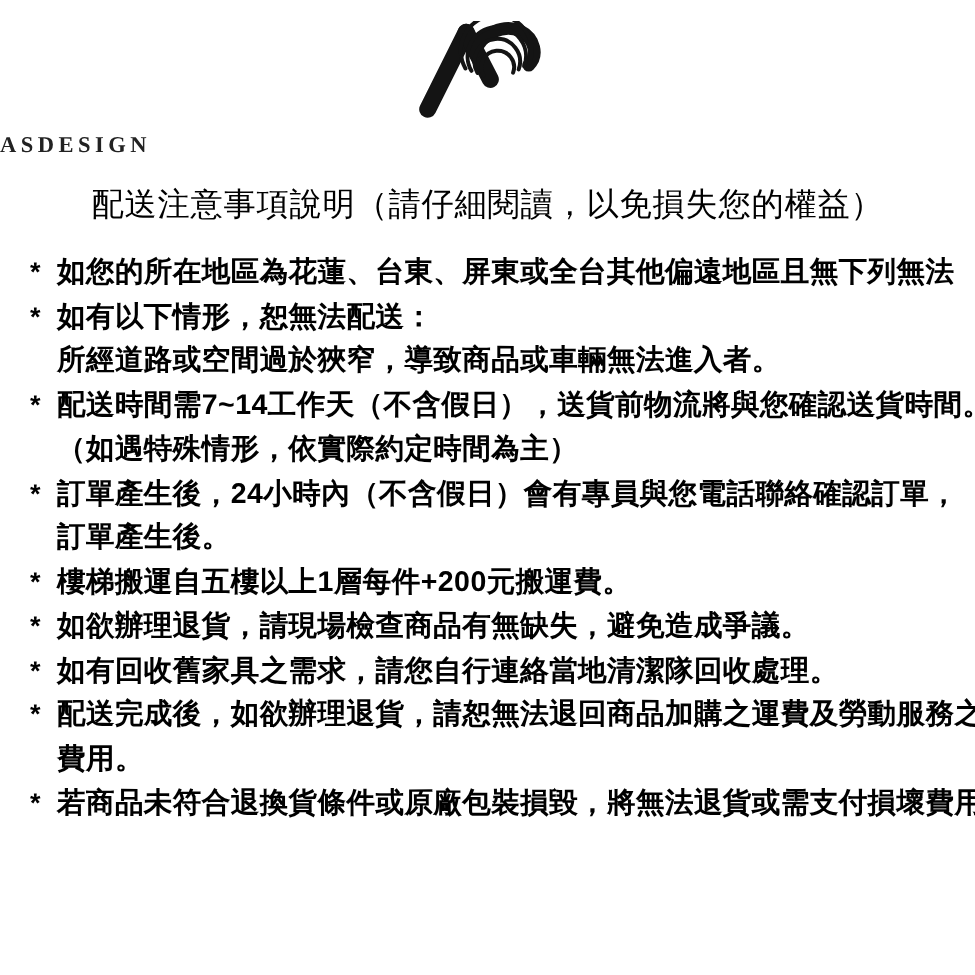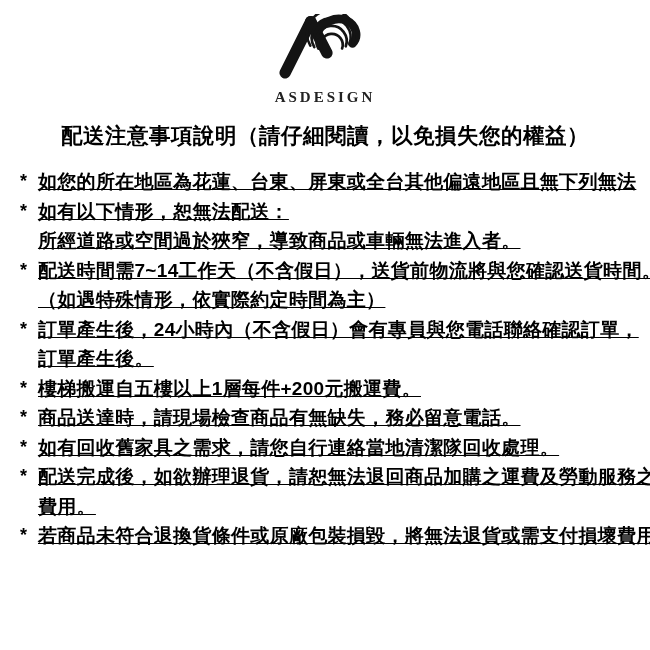--- a/index.html
+++ b/index.html
@@ -18,33 +18,33 @@
     padding-top: 14px;
     text-align: center;
   }
   .logo-svg {
     display: block;
     margin: 0 auto;
     width: 112px;
     height: 74px;
   }
   .brand-name {
-    text-align: center;
+    text-align: left;
     font-family: "Liberation Serif", serif;
     font-weight: 600;
     font-size: 15px;
     letter-spacing: 3px;
     color: #222222;
     margin-top: 1px;
   }
   .notice-title {
     margin-top: 15px;
     text-align: center;
     font-size: 21.5px;
-    font-weight: 700;
+    font-weight: 400;
     color: #000000;
     letter-spacing: 0.5px;
   }
   .notice-lines {
     margin: 17px 10px 0 20px;
   }
   .notice-line {
     display: flex;
     align-items: flex-start;
     font-size: 19px;
@@ -53,21 +53,20 @@
     letter-spacing: 0.3px;
     white-space: nowrap;
   }
   .notice-line .marker {
     flex: none;
     width: 18px;
     font-size: 18px;
   }
   .notice-line .line-text {
     flex: 1;
-    text-decoration: underline;
   }
 </style>
 </head>
 <body>
 
 <div class="logo-wrap">
   <svg class="logo-svg" viewBox="0 0 110 78" aria-hidden="true">
     <g fill="none" stroke="#141414" stroke-linecap="round">
 
       <path d="M40 8 L13 62" stroke-width="12"></path>
@@ -114,21 +113,21 @@
   <div class="notice-line">
     <span class="marker"></span>
     <span class="line-text">訂單產生後。</span>
   </div>
   <div class="notice-line">
     <span class="marker">*</span>
     <span class="line-text">樓梯搬運自五樓以上1層每件+200元搬運費。</span>
   </div>
   <div class="notice-line">
     <span class="marker">*</span>
-    <span class="line-text">商品送達時，請現場檢查商品有無缺失，務必留意電話。</span>
+    <span class="line-text">如欲辦理退貨，請現場檢查商品有無缺失，避免造成爭議。</span>
   </div>
   <div class="notice-line">
     <span class="marker">*</span>
     <span class="line-text">如有回收舊家具之需求，請您自行連絡當地清潔隊回收處理。</span>
   </div>
   <div class="notice-line">
     <span class="marker">*</span>
     <span class="line-text">配送完成後，如欲辦理退貨，請恕無法退回商品加購之運費及勞動服務之</span>
   </div>
   <div class="notice-line">

